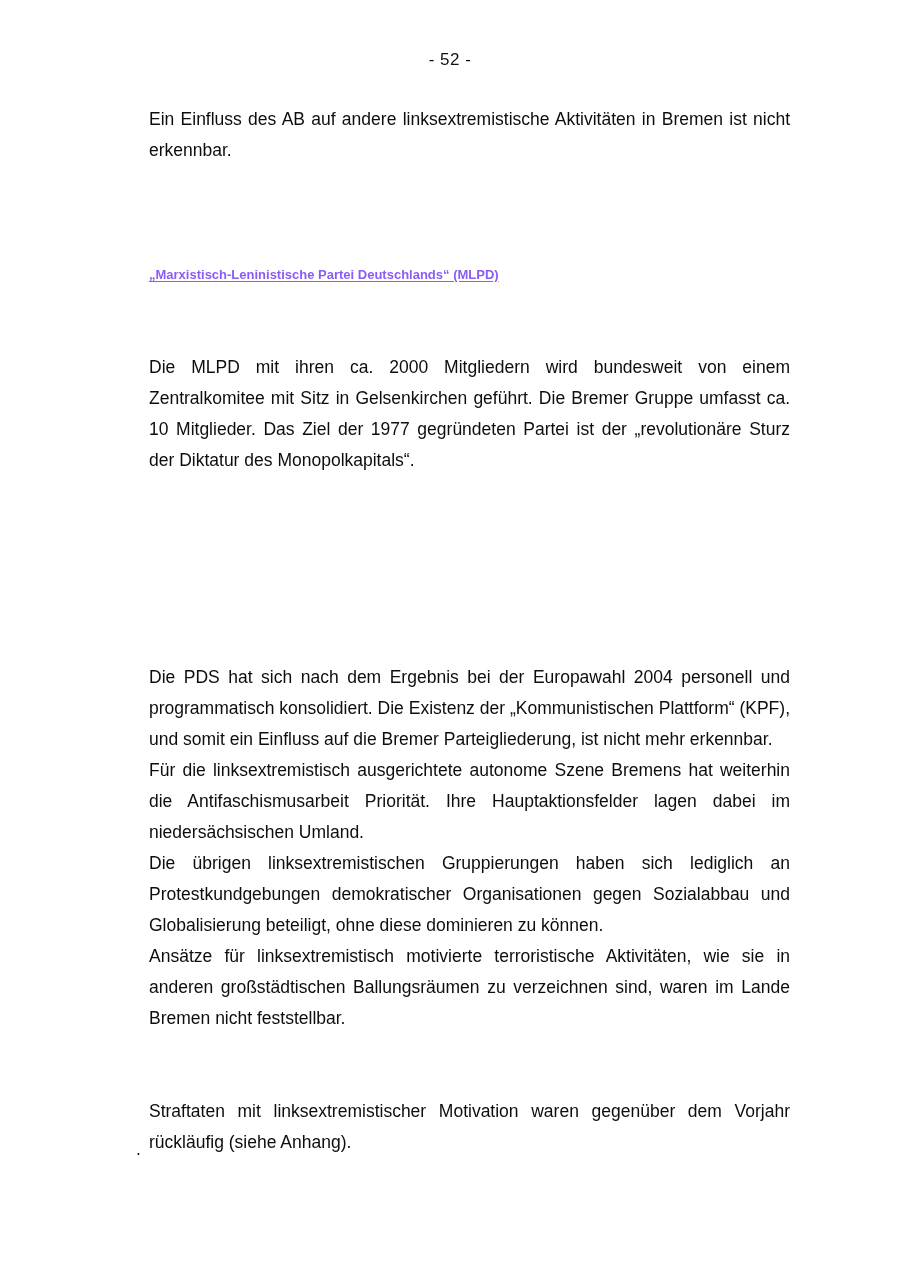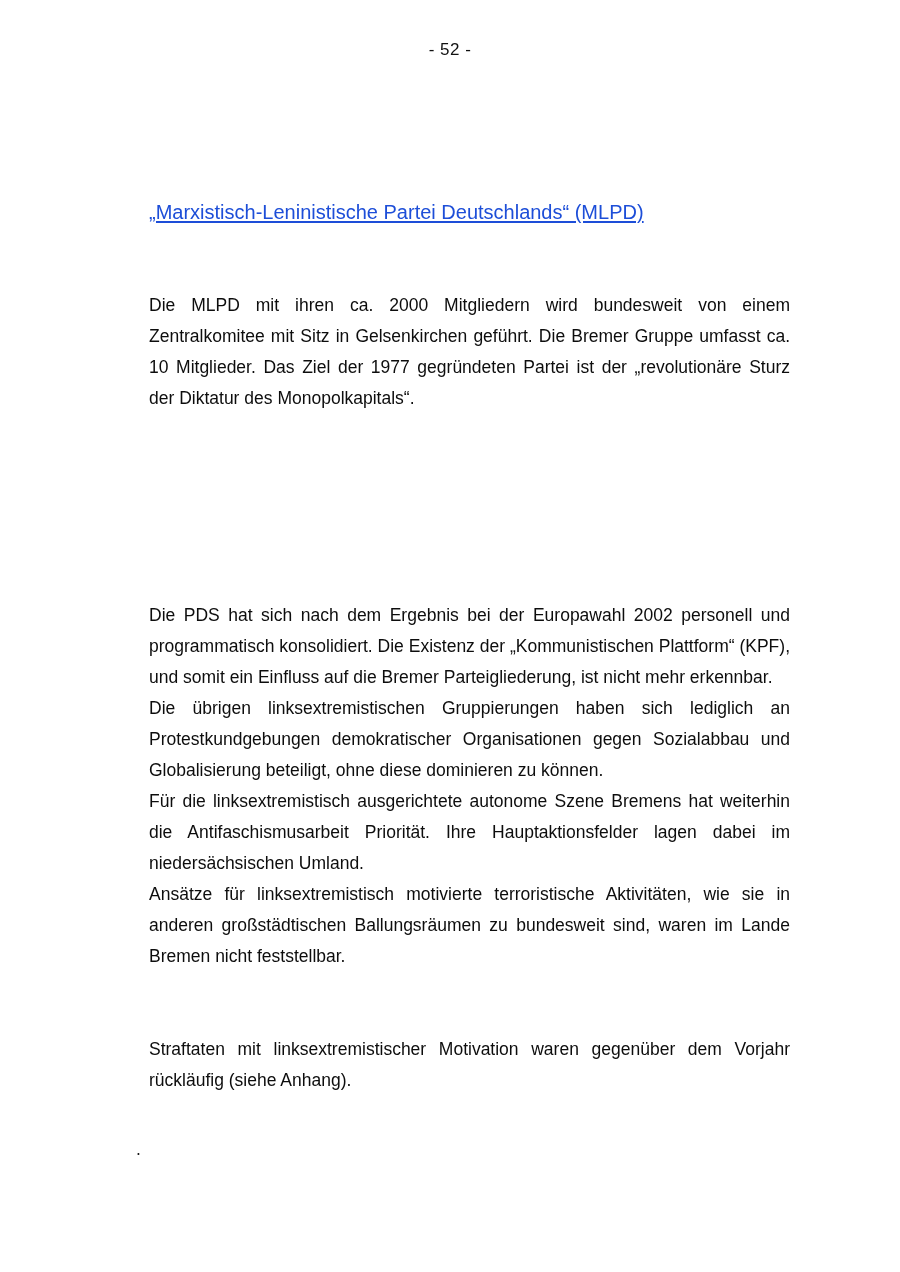--- a/index.html
+++ b/index.html
@@ -13,21 +13,21 @@
   }
   .page {
     position: relative;
     width: 900px;
     height: 1272px;
     background: #ffffff;
     overflow: hidden;
   }
   .page-number {
     position: absolute;
-    top: 40px;
+    top: 50px;
     left: 0;
     width: 900px;
     text-align: center;
     font-size: 17px;
     letter-spacing: 0.5px;
     color: #111111;
   }
   .content {
     position: absolute;
     left: 149px;
@@ -44,24 +44,24 @@
   }
   
   .block {
     margin: 0;
   }
   .spacer-lg { height: 62px; }
   .spacer-md { height: 31px; }
   .spacer-xl { height: 93px; }
 
   .heading {
-    font-size: 20px;
+    font-size: 13px;
     line-height: 31px;
-    font-weight: normal;
-    color: #1d4ed8;
+    font-weight: bold;
+    color: #8b5cf6;
     margin: 0;
   }
   .heading u, .heading .u {
     text-decoration: underline;
     text-underline-offset: 2px;
   }
   .heading-9 {
     position: relative;
     left: -13px;
   }
@@ -79,43 +79,44 @@
 </style>
 </head>
 <body>
 
 <div class="page">
 
   <div class="page-number">- 52 -</div>
 
   <div class="content">
 
+    <p class="para block">Ein Einfluss des AB auf andere linksextremistische Aktivitäten in Bremen ist nicht erkennbar.</p>
 
     <div class="spacer-xl"></div>
 
     <p class="heading"><span class="u">„Marxistisch-Leninistische Partei Deutschlands“ (MLPD)</span></p>
 
     <div class="spacer-lg"></div>
 
     <p class="para block">Die MLPD mit ihren ca. 2000 Mitgliedern wird bundesweit von einem Zentralkomitee mit Sitz in Gelsenkirchen geführt. Die Bremer Gruppe umfasst ca. 10 Mitglieder. Das Ziel der 1977 gegründeten Partei ist der „revolutionäre Sturz der Diktatur des Monopolkapitals“.</p>
 
 
     <div class="spacer-xl"></div>
     <div class="spacer-md"></div>
 
 
     <div class="spacer-lg"></div>
 
-    <p class="para block">Die PDS hat sich nach dem Ergebnis bei der Europawahl 2002 personell und programmatisch konsolidiert. Die Existenz der „Kommunistischen Plattform“ (KPF), und somit ein Einfluss auf die Bremer Parteigliederung, ist nicht mehr erkennbar.</p>
+    <p class="para block">Die PDS hat sich nach dem Ergebnis bei der Europawahl 2004 personell und programmatisch konsolidiert. Die Existenz der „Kommunistischen Plattform“ (KPF), und somit ein Einfluss auf die Bremer Parteigliederung, ist nicht mehr erkennbar.</p>
+
+    <p class="para block">Für die linksextremistisch ausgerichtete autonome Szene Bremens hat weiterhin die Antifaschismusarbeit Priorität. Ihre Hauptaktionsfelder lagen dabei im niedersächsischen Umland.</p>
 
     <p class="para block">Die übrigen linksextremistischen Gruppierungen haben sich lediglich an Protestkundgebungen demokratischer Organisationen gegen Sozialabbau und Globalisierung beteiligt, ohne diese dominieren zu können.</p>
 
-    <p class="para block">Für die linksextremistisch ausgerichtete autonome Szene Bremens hat weiterhin die Antifaschismusarbeit Priorität. Ihre Hauptaktionsfelder lagen dabei im niedersächsischen Umland.</p>
-
-    <p class="para block">Ansätze für linksextremistisch motivierte terroristische Aktivitäten, wie sie in anderen großstädtischen Ballungsräumen zu bundesweit sind, waren im Lande Bremen nicht feststellbar.</p>
+    <p class="para block">Ansätze für linksextremistisch motivierte terroristische Aktivitäten, wie sie in anderen großstädtischen Ballungsräumen zu verzeichnen sind, waren im Lande Bremen nicht feststellbar.</p>
 
     <div class="spacer-lg"></div>
 
     <p class="para block">Straftaten mit linksextremistischer Motivation waren gegenüber dem Vorjahr rückläufig (siehe Anhang).</p>
 
   </div>
 
   <div class="stray-dot">.</div>
 
 </div>

